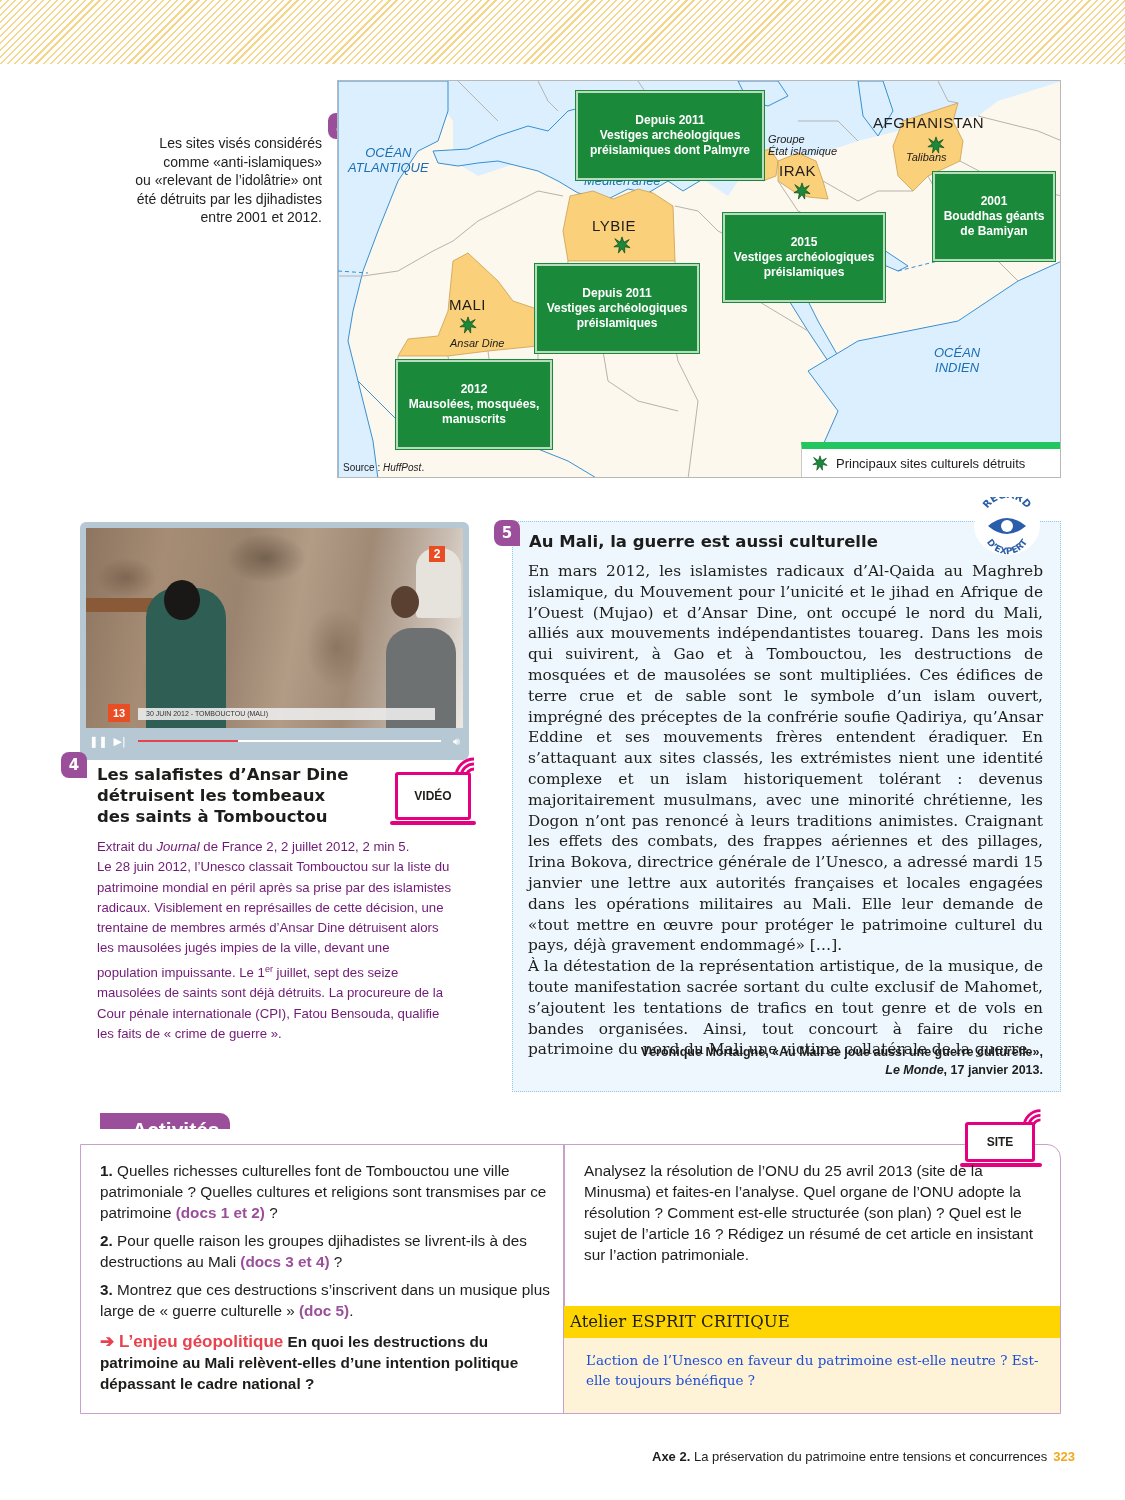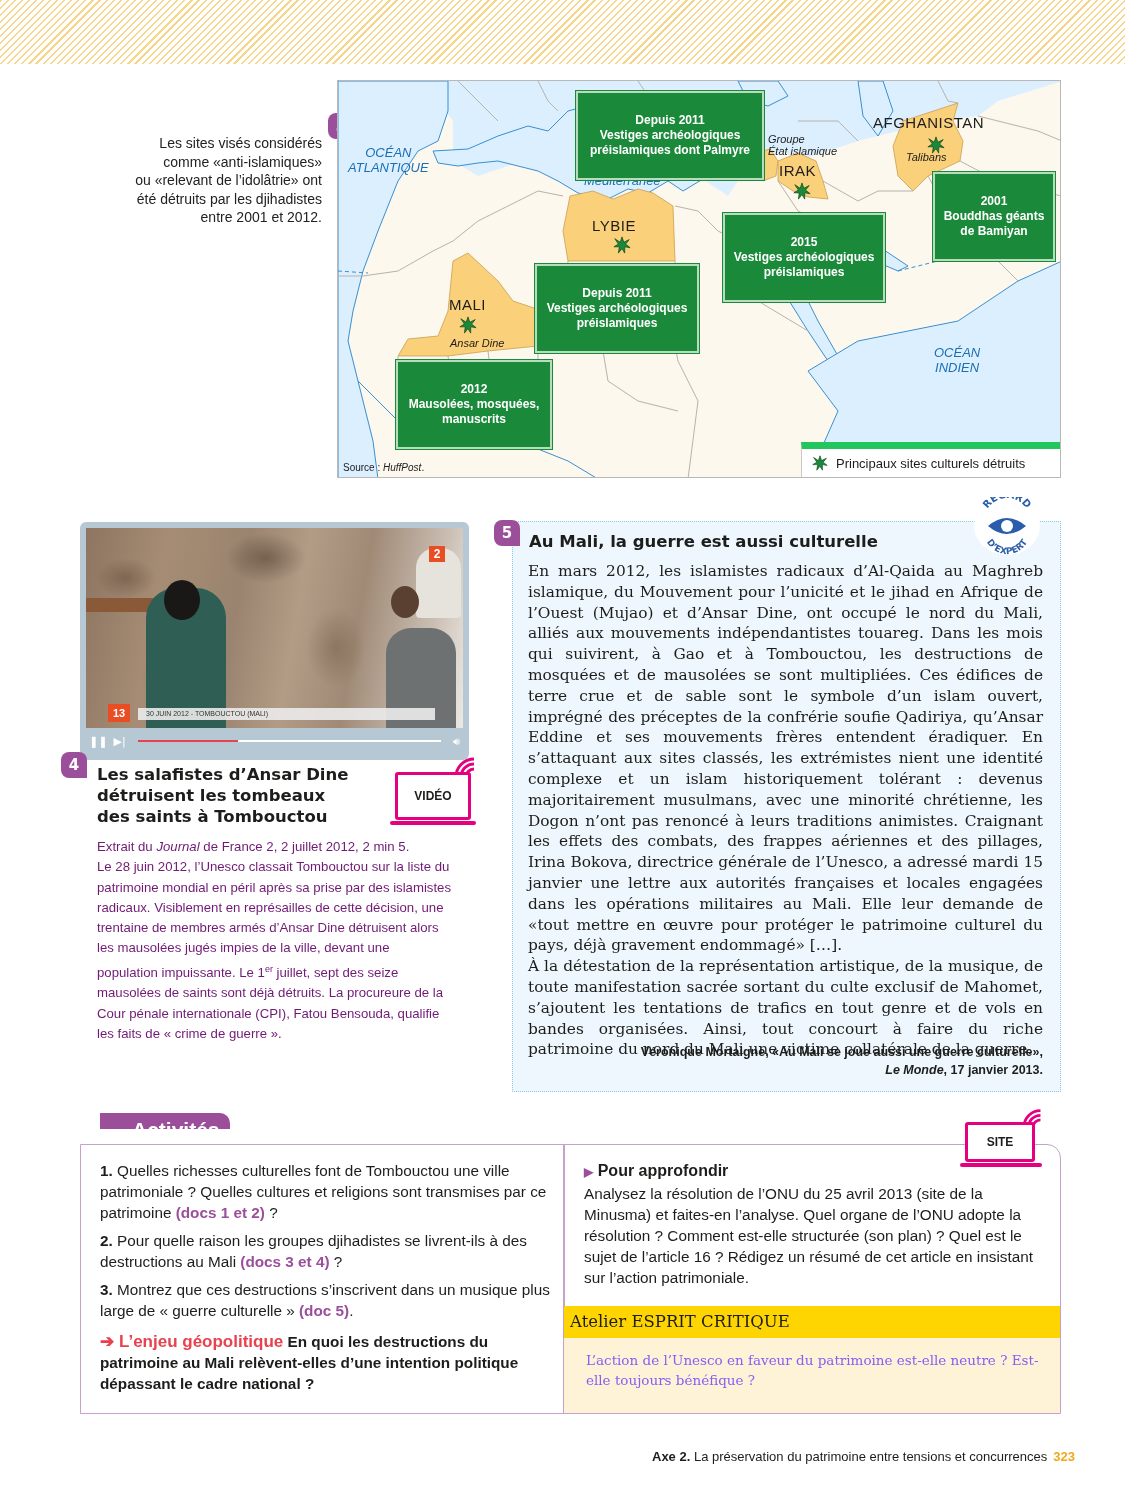--- a/index.html
+++ b/index.html
@@ -101,21 +101,21 @@
   .act-left { position: absolute; left: 100px; top: 1160px; width: 450px; font-family: "Liberation Sans", sans-serif; font-size: 15.3px; line-height: 21px; color: #1d1d1b; }
   .act-q { margin-bottom: 7px; }
   .act-q b { font-weight: bold; }
   .ref { color: #9b4f9b; font-weight: bold; }
   .geo { margin-top: 10px; font-weight: bold; }
   .geo .geo-label { color: #e8424e; font-size: 17px; }
   .act-right { position: absolute; left: 584px; top: 1160px; width: 460px; font-family: "Liberation Sans", sans-serif; font-size: 15.3px; line-height: 21px; color: #1d1d1b; }
   .appro-title { font-weight: bold; font-size: 16px; }
   .appro-title .tri { color: #9b4f9b; font-size: 12px; }
   .atelier-head { position: absolute; left: 564px; top: 1306px; width: 496px; height: 32px; background: #fed500; font-family: "DejaVu Serif", serif; font-size: 16.5px; line-height: 32px; padding-left: 6px; color: #1d1d1b; }
-  .atelier-body { position: absolute; left: 564px; top: 1338px; width: 496px; height: 75px; background: #fef3d6; padding: 12px 0 0 22px; font-family: "DejaVu Serif", serif; font-size: 13.5px; line-height: 20px; color: #8b5cf6; }
+  .atelier-body { position: absolute; left: 564px; top: 1338px; width: 496px; height: 75px; background: #fef3d6; padding: 12px 0 0 22px; font-family: "DejaVu Serif", serif; font-size: 13.5px; line-height: 20px; color: #1d4ed8; }
 
   .footer { position: absolute; right: 50px; top: 1449px; font-family: "Liberation Sans", sans-serif; font-size: 13px; color: #1d1d1b; }
   .footer b { font-weight: bold; }
   .page-num { color: #f0a81c; font-weight: bold; margin-left: 6px; }
 </style>
 </head>
 <body>
 
 <div class="hatch"></div>
 
@@ -327,21 +327,20 @@
   <svg style="position:absolute; left:60px; top:0;" width="28" height="24" viewBox="0 0 30 26">
     <path d="M4,22 A18,18 0 0 1 22,4" fill="none" stroke="#e4007f" stroke-width="3"></path>
     <path d="M9,22 A13,13 0 0 1 22,9" fill="none" stroke="#e4007f" stroke-width="3"></path>
     <path d="M14,22 A8,8 0 0 1 22,14" fill="none" stroke="#e4007f" stroke-width="3"></path>
   </svg>
   <div class="laptop-screen" style="left:5px; top:15px; width:70px; height:40px;">SITE</div>
   <div class="laptop-base" style="left:0; top:56px; width:82px;"></div>
 </div>
 
 <div class="act-right">
-  <div class="appro-title"><span class="tri">▶</span> <span>Pour approfondir</span></div>
   <div>Analysez la résolution de l’ONU du 25 avril 2013 (site de la Minusma) et faites-en l’analyse. Quel organe de l’ONU adopte la résolution ? Comment est-elle structurée (son plan) ? Quel est le sujet de l’article 16 ? Rédigez un résumé de cet article en insistant sur l’action patrimoniale.</div>
 </div>
 
 <div class="atelier-head">Atelier ESPRIT CRITIQUE</div>
 <div class="atelier-body">L’action de l’Unesco en faveur du patrimoine est-elle neutre ? Est-elle toujours bénéfique ?</div>
 
 <div class="footer">
   <b>Axe 2.</b><span> La préservation du patrimoine entre tensions et concurrences</span><span class="page-num">323</span>
 </div>
 

